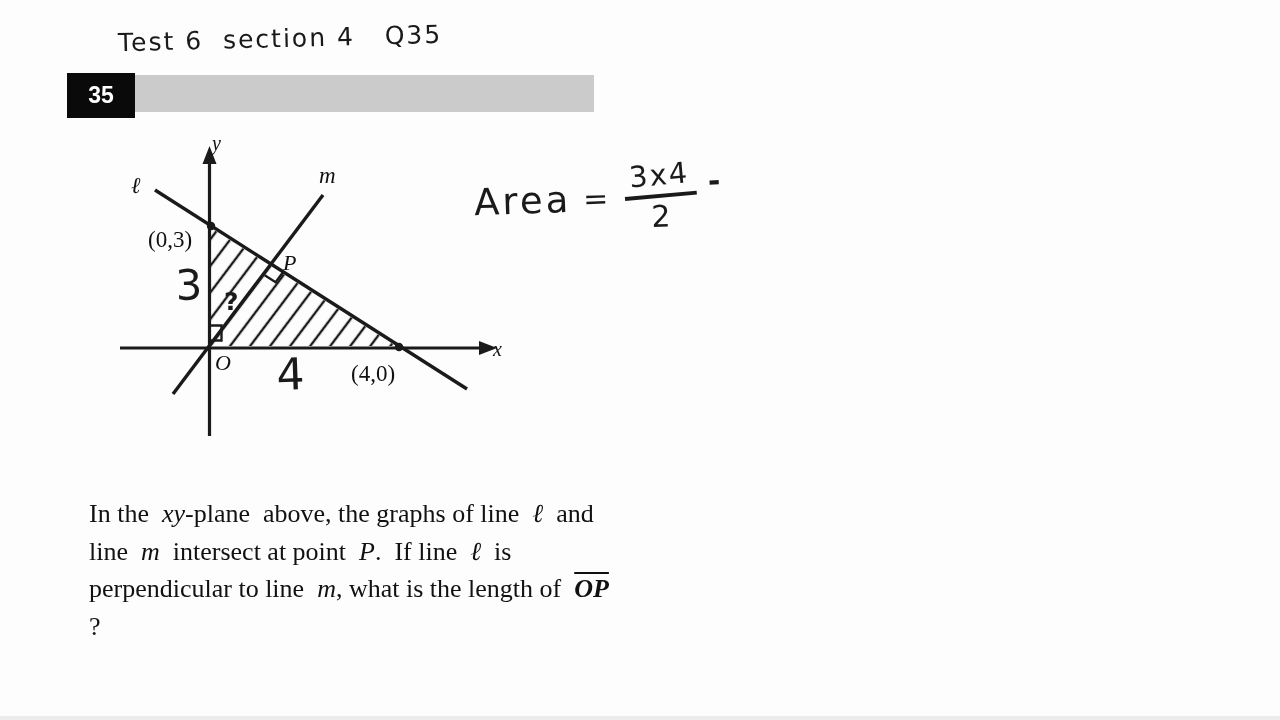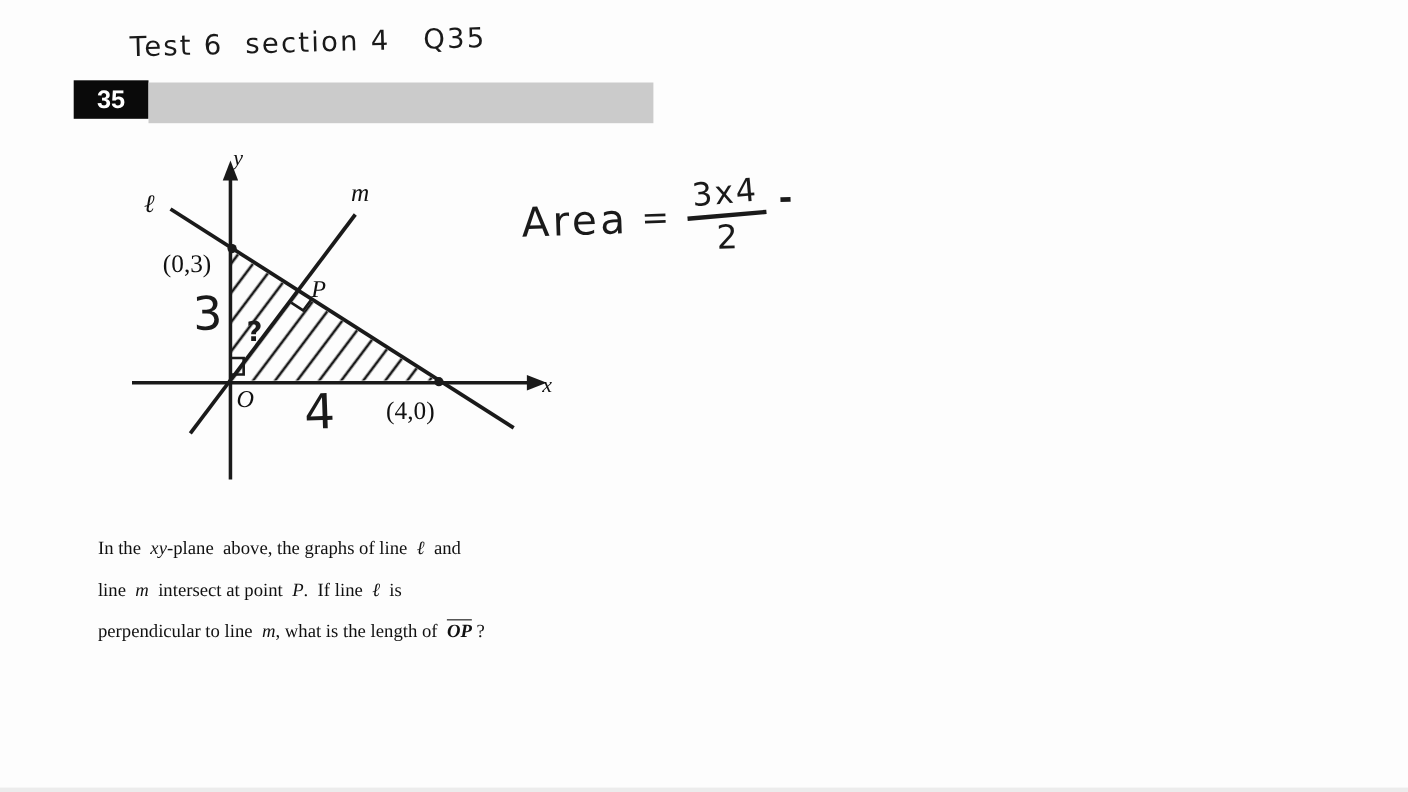--- a/index.html
+++ b/index.html
@@ -29,21 +29,21 @@
     letter-spacing: 2px;
     white-space: pre;
     transform: rotate(-1.5deg);
   }
   
   .qnum-badge {
     position: absolute;
     left: 67px;
     top: 73px;
     width: 68px;
-    height: 35px;
+    height: 45px;
     background: #0a0a0a;
     color: #ffffff;
     font-family: "Liberation Sans", sans-serif;
     font-weight: bold;
     font-size: 23px;
     display: flex;
     align-items: center;
     justify-content: center;
   }
   .qnum-bar {
@@ -113,23 +113,23 @@
   }
   .scratch .dash {
     font-size: 30px;
     font-weight: bold;
     transform: translateY(-14px);
   }
   
   .question {
     position: absolute;
     left: 89px;
-    top: 480px;
+    top: 495px;
     width: 520px;
-    font-size: 17px;
+    font-size: 26px;
     line-height: 37.5px;
     color: #111111;
     white-space: pre-wrap;
   }
   .question .it { font-style: italic; }
   .question .ov { text-decoration: overline; font-weight: bold; }
   
   .bottom-strip {
     position: absolute;
     left: 0;

